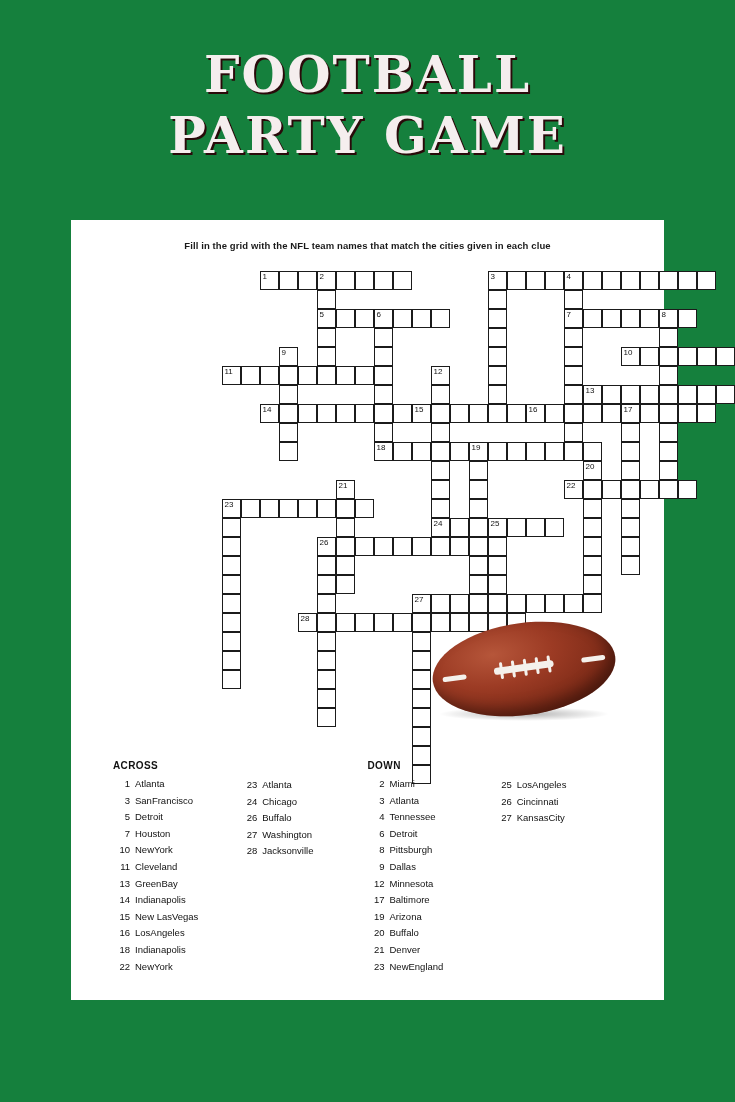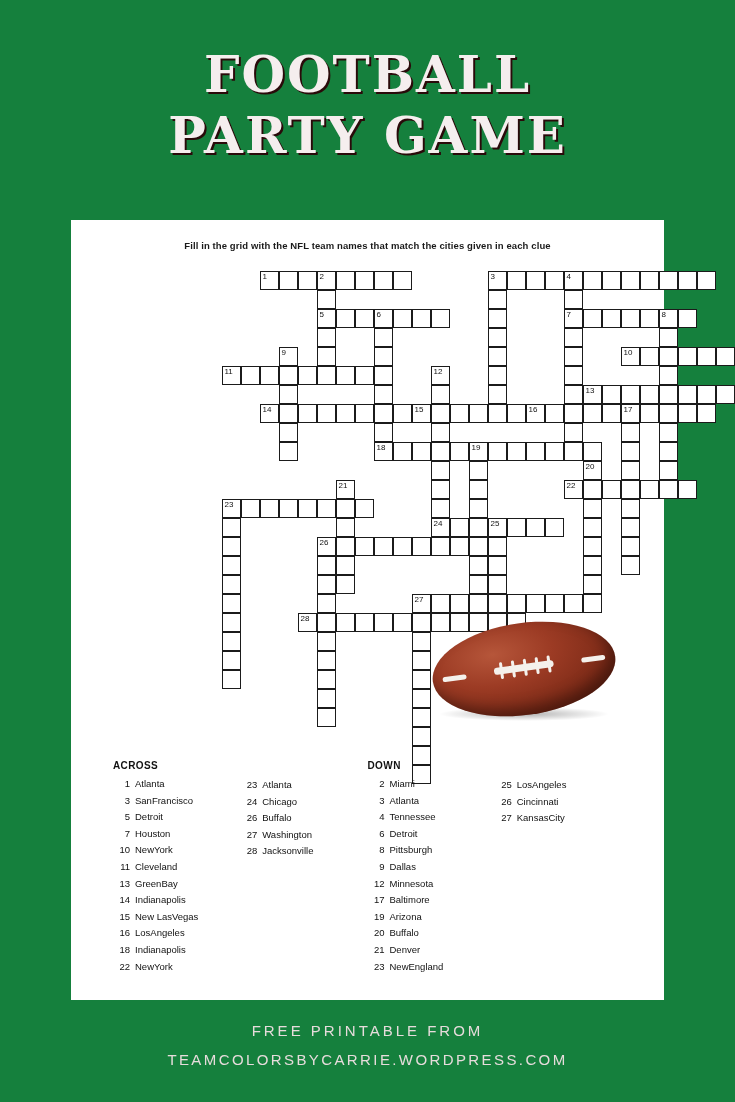--- a/index.html
+++ b/index.html
@@ -537,18 +537,14 @@
               <div class="clue"><span class="n">25</span><span>LosAngeles</span></div>
               <div class="clue"><span class="n">26</span><span>Cincinnati</span></div>
               <div class="clue"><span class="n">27</span><span>KansasCity</span></div>
             </div>
         </div>
       </div>
     </div>
 
   </div>
 
-  <div class="footer">
-    <div class="footer-line1">FREE PRINTABLE FROM</div>
-    <div class="footer-line2">TEAMCOLORSBYCARRIE.WORDPRESS.COM</div>
-  </div>
 
 </div>
 
 </body></html>

